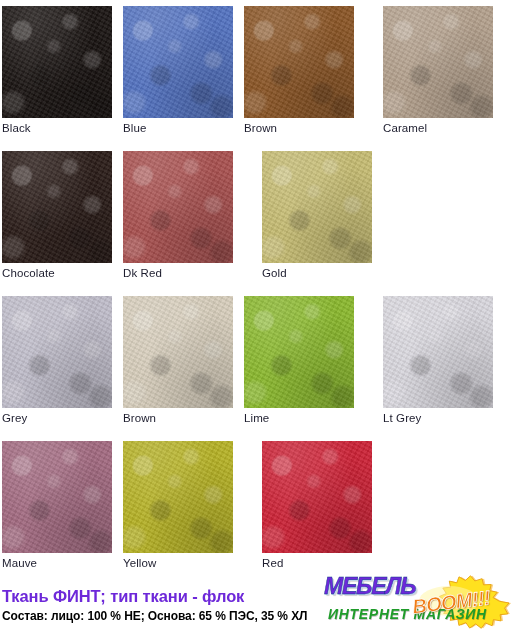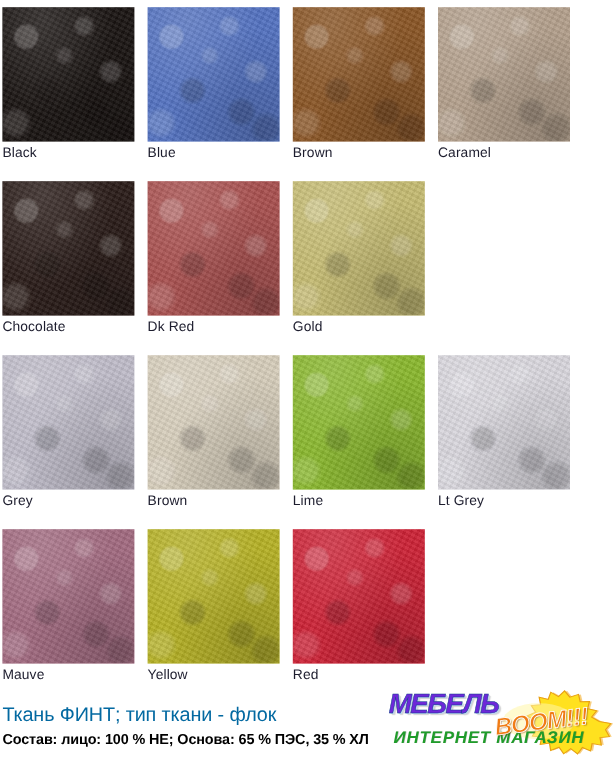--- a/index.html
+++ b/index.html
@@ -30,21 +30,21 @@
   }
   .swatch-cell {
     width: 118px;
     margin-left: 2px;
     margin-right: 0;
     position: relative;
   }
   .swatch-cell.col0 { margin-left: 2px; }
   .swatch-cell.col1 { margin-left: 3px; }
   .swatch-cell.col2 { margin-left: 3px; }
-  .swatch-cell.col3 { margin-left: 3px; }
+  .swatch-cell.col3 { margin-left: 21px; }
 
   .swatch-chip {
     width: 110px;
     height: 112px;
     margin-top: 6px;
     position: relative;
     overflow: hidden;
     background-color: #ccc;
   }
   
@@ -88,22 +88,22 @@
 
   
   #footer-text {
     position: absolute;
     left: 2px;
     top: 586px;
     width: 380px;
   }
   #fabric-title {
     font-size: 16.5px;
-    font-weight: normal;
-    color: #0369a1;
+    font-weight: bold;
+    color: #6d28d9;
     line-height: 20px;
     letter-spacing: -0.1px;
     white-space: nowrap;
   }
   #fabric-composition {
     font-size: 12px;
     font-weight: bold;
     color: #000000;
     line-height: 17px;
     margin-top: 2px;

